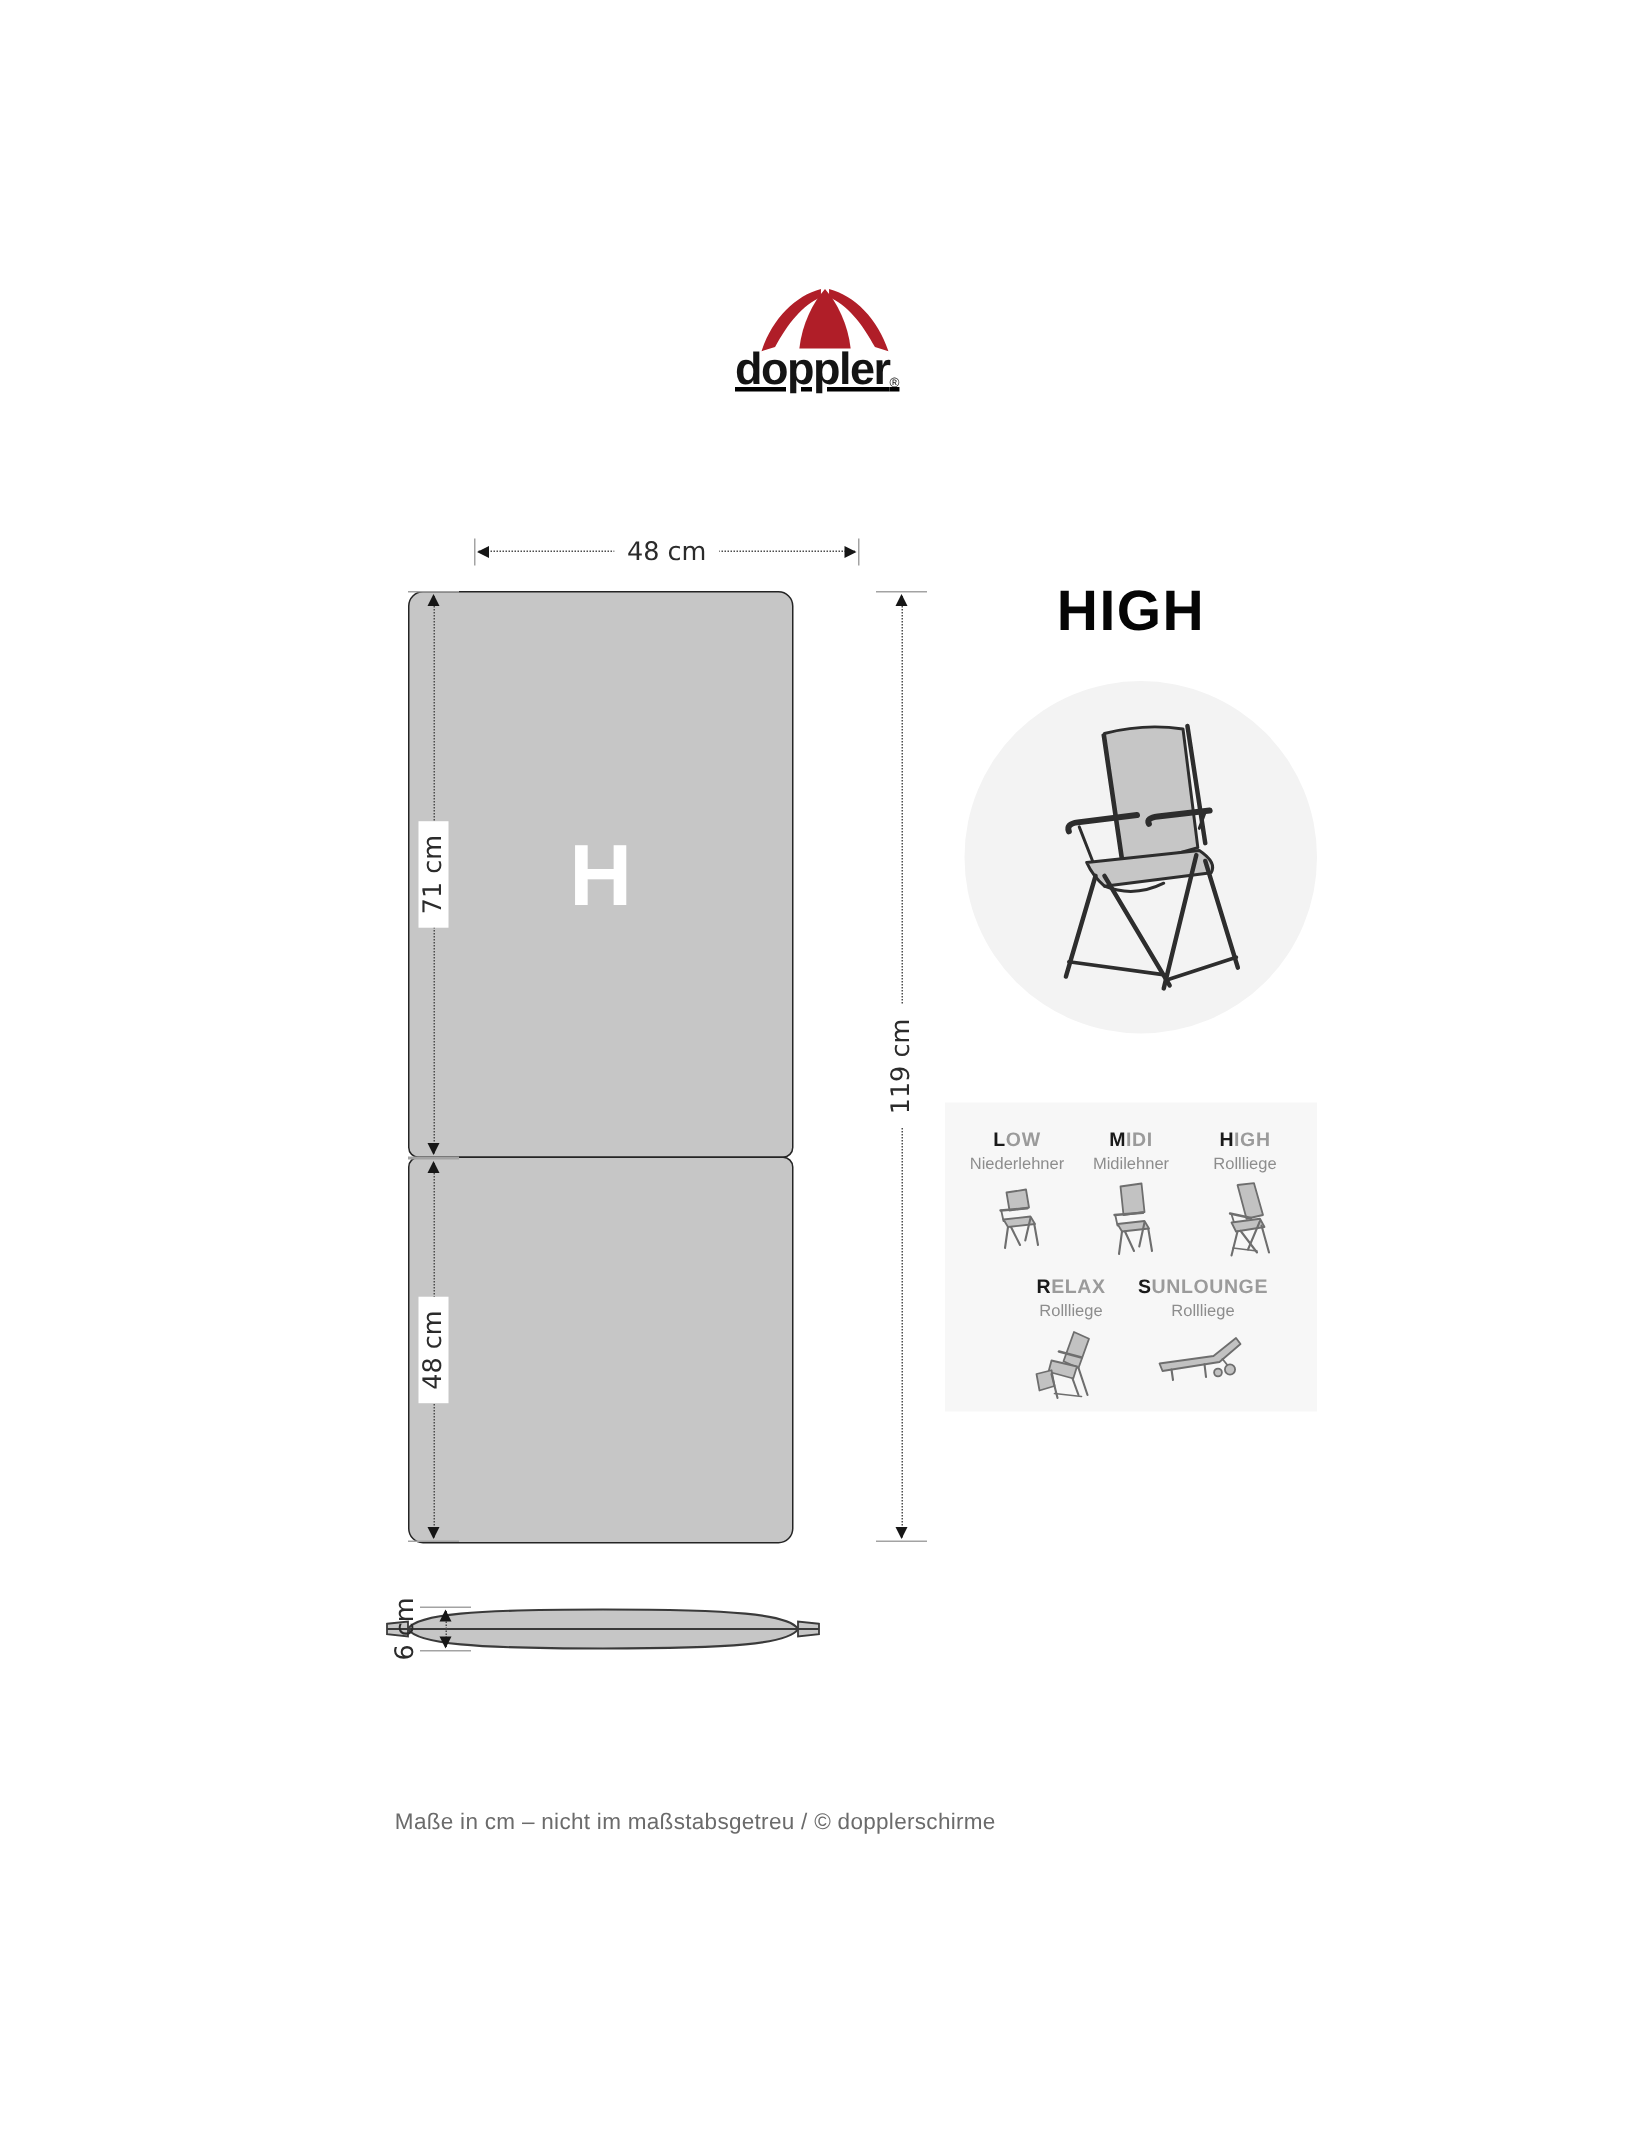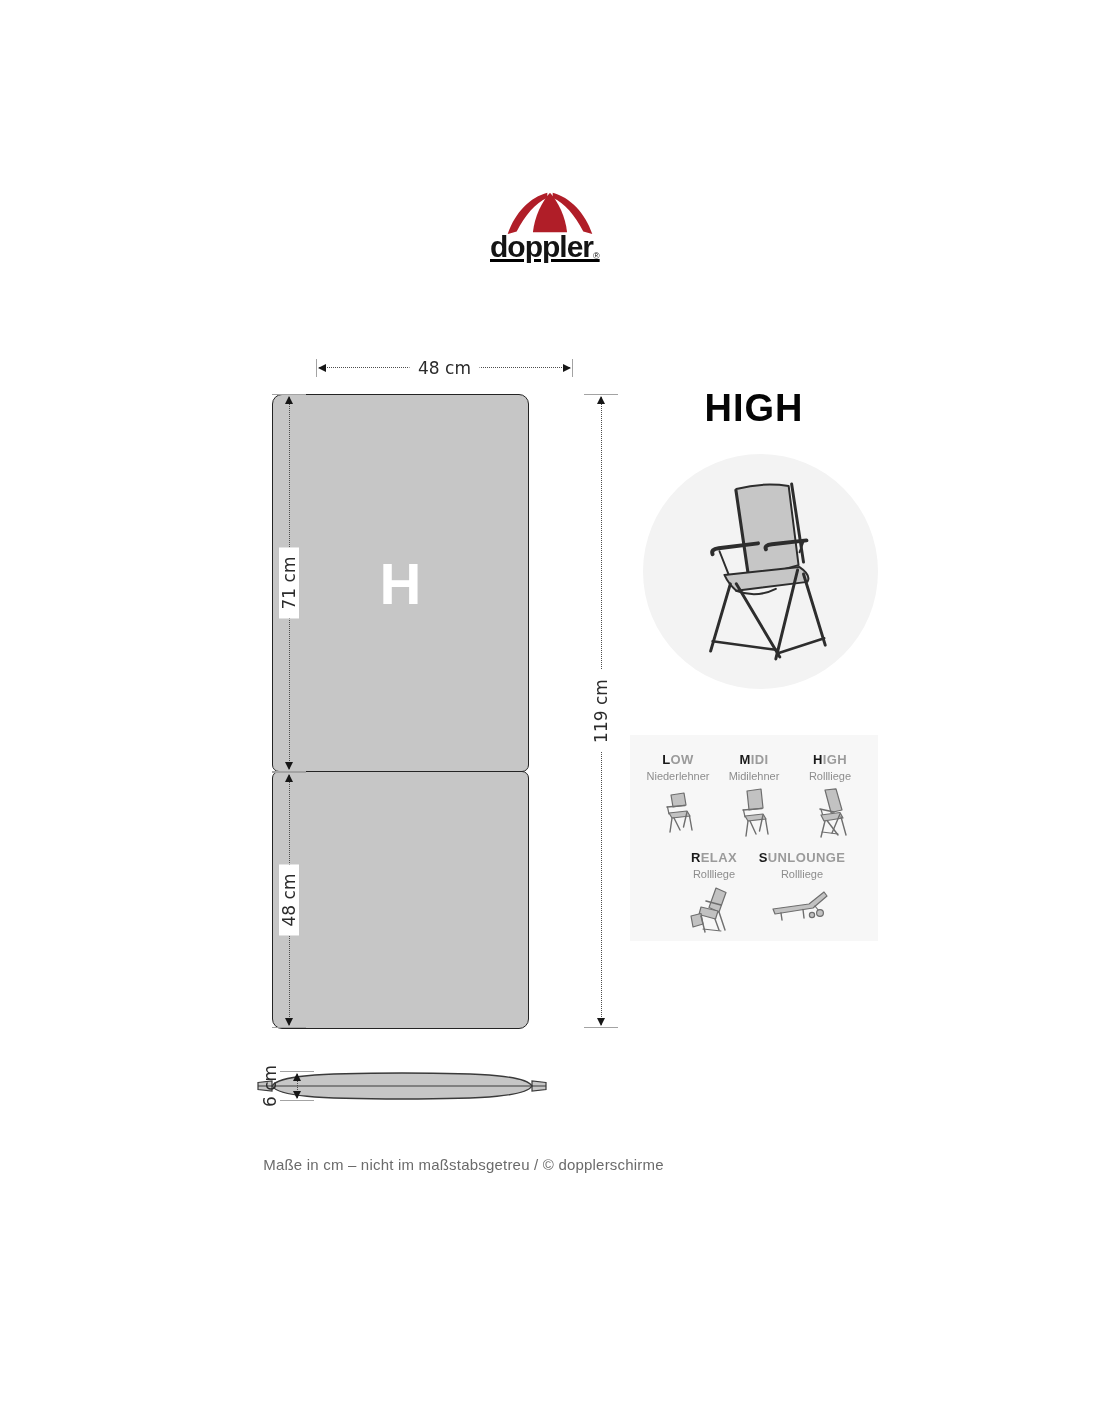--- a/index.html
+++ b/index.html
@@ -47,21 +47,21 @@
   .trow2{position:absolute;left:40px;top:116px;display:flex;}
   .titem{text-align:center;}
   .trow1 .titem{width:76px;}
   .trow2 .titem{width:88px;}
   .tlabel{font-size:13px;font-weight:bold;letter-spacing:0.4px;color:#9b9b9b;line-height:1.1;}
   .tlabel .first{color:#1a1a1a;}
   .tsub{font-size:11px;color:#8d8d8d;margin-top:3px;line-height:1.1;}
   .ticon{margin-top:6px;height:50px;display:flex;align-items:flex-start;justify-content:center;}
 
   
-  .footer{position:absolute;left:0;top:1156px;width:927px;text-align:center;
+  .footer{position:absolute;left:0;top:1206px;width:927px;text-align:center;
     font-size:15px;color:#6b6b6b;letter-spacing:0.2px;}
 </style>
 </head>
 <body>
 
 <div class="page">
 
   <div class="logo">
     <svg width="92" height="45" viewBox="0 0 100 50">
       <path d="M47 3 C28 8 11 25 3 49 L13 46 C22 29 34 14 47 9 Z" fill="#b01e28"></path>

